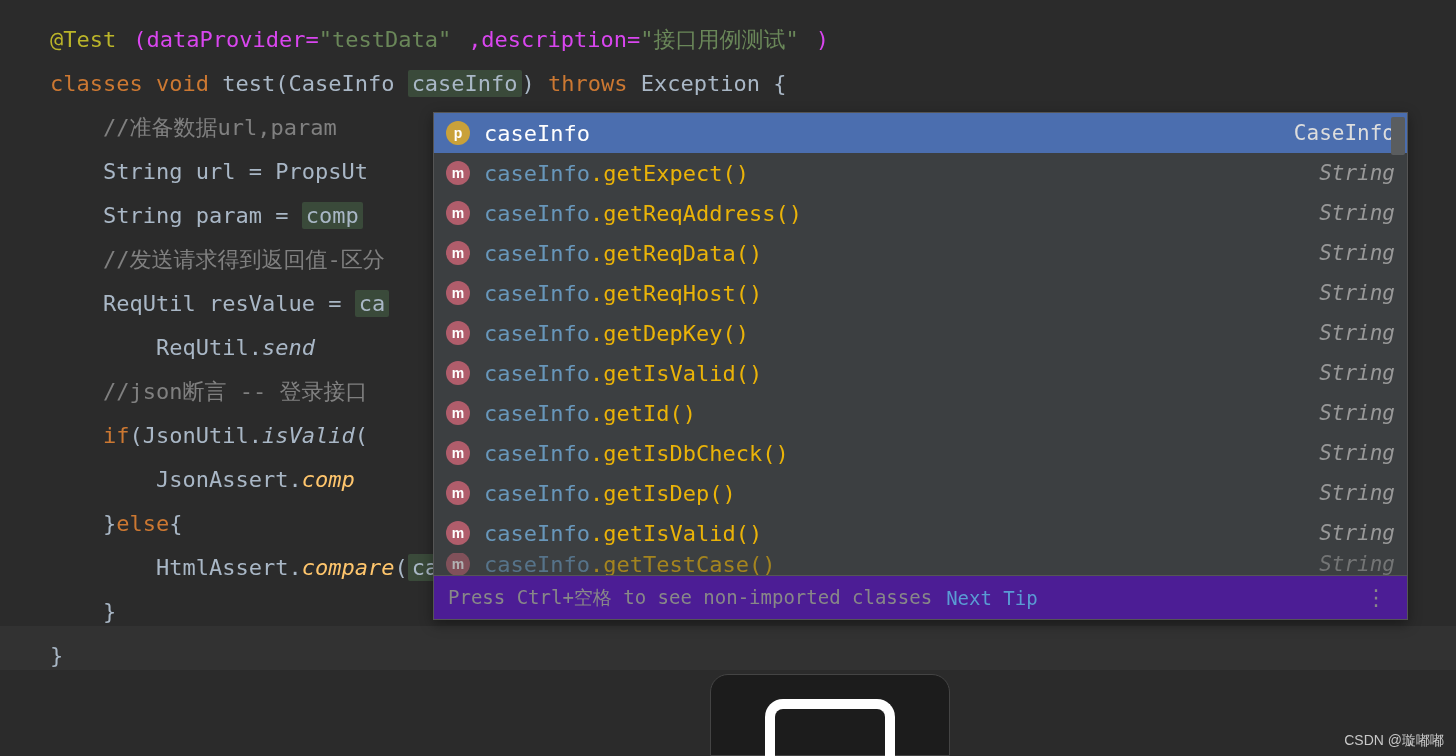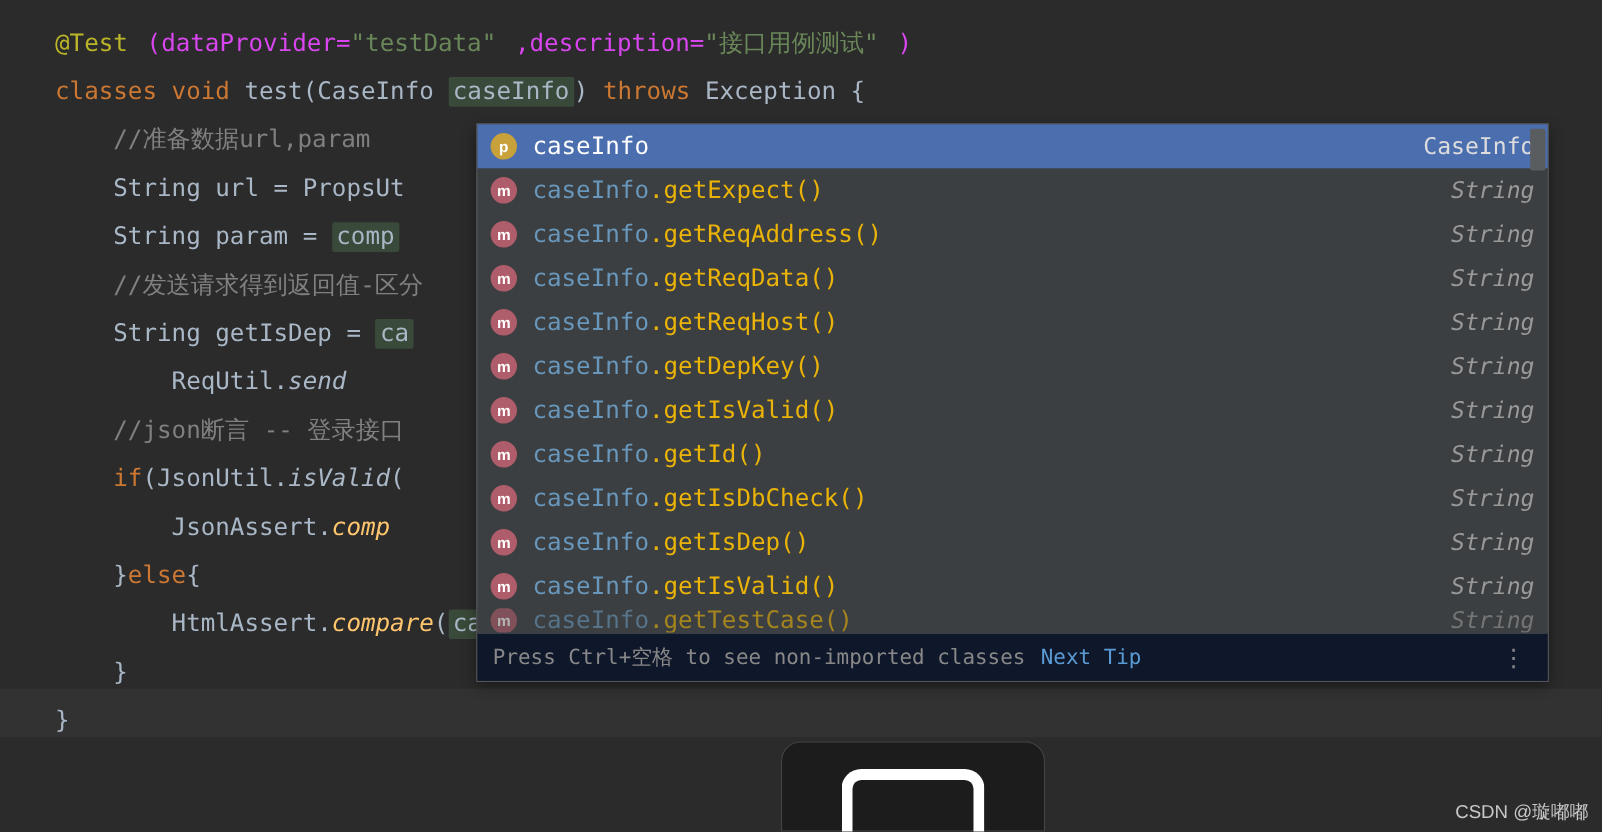--- a/index.html
+++ b/index.html
@@ -79,21 +79,21 @@
     .ac-suffix { color: #eab308; }
     .ac-item.selected .ac-main { color: #fefefe; }
     .ac-item.selected .ac-suffix { color: #d8d8d8; }
     .ac-spacer { flex: 1; }
     .ac-type { color: #999; font-style: italic; font-size: 21px;}
     .ac-item.selected .ac-type { color: #ddd; font-style: normal;}
     .ac-footer {
       display: flex;
       align-items: center;
       padding: 8px 14px;
-      background: #0f172a;
+      background: #4c1d95;
       border-top: 1px solid #555;
       height: 44px;
     }
     .ac-footer-text { color: #888; font-size: 19px; }
     .ac-next-tip { color: #5a9bd4; margin-left: 14px; font-size: 19px; cursor: pointer; }
     .ac-dots { color: #888; font-size: 22px; padding: 0 6px; }
     .ac-partial {
       display: flex;
       align-items: center;
       padding: 0 12px;
@@ -132,21 +132,21 @@
       border-radius: 18px 18px 0 0;
       margin-bottom: -4px;
       position: relative;
     }
     .watermark {
       position: absolute;
       bottom: 6px;
       right: 12px;
       color: #c8c8c8;
       font-family: sans-serif;
-      font-size: 17px;
+      font-size: 14px;
       z-index: 20;
       margin-top: 12px;
     }
     .cursor-bar {
       display: inline-block;
       width: 2px;
       height: 24px;
       background: #bbb;
       vertical-align: middle;
       margin: 0 -1px;
@@ -159,21 +159,21 @@
 
 <div class="editor">
   <div class="code-content">
     <div class="code-line"><span class="annotation">@Test</span><span class="paren">(dataProvider=</span><span class="string">"testData"</span><span class="paren">,description=</span><span class="string">"接口用例测试"</span><span class="paren">)</span></div>
     <div class="code-line"><span class="keyword">classes void </span><span>test(CaseInfo </span><span class="param-highlight">caseInfo</span><span>) </span><span class="keyword">throws </span><span>Exception {</span></div>
     <div class="code-line comment">    //准备数据url,param</div>
     <div class="code-line">    String url = PropsUt</div>
     <div class="code-line"><span>    String param = </span><span class="param-highlight">comp</span></div>
     <div class="code-line"></div>
     <div class="code-line comment">    //发送请求得到返回值-区分</div>
-    <div class="code-line"><span>    String getIsDep = </span><span class="param-highlight">ca</span></div>
+    <div class="code-line"><span>    ReqUtil resValue = </span><span class="param-highlight">ca</span></div>
     <div class="code-line"><span>        ReqUtil.</span><span class="method-ital">send</span></div>
     <div class="code-line"></div>
     <div class="code-line comment">    //json断言 -- 登录接口</div>
     <div class="code-line"><span class="keyword">    if</span><span>(JsonUtil.</span><span class="method-ital">isValid</span><span>(</span></div>
     <div class="code-line"><span>        JsonAssert.</span><span class="compare">comp</span></div>
     <div class="code-line"><span>    }</span><span class="keyword">else</span><span>{</span></div>
     <div class="code-line"><span>        HtmlAssert.</span><span class="compare">compare</span><span>(</span><span class="param-highlight">caseInfo</span><span class="cursor-bar"></span><span class="caret-underline">,resValue);</span></div>
     <div class="code-line">    }</div>
     <div class="code-line">}</div>
   </div>

